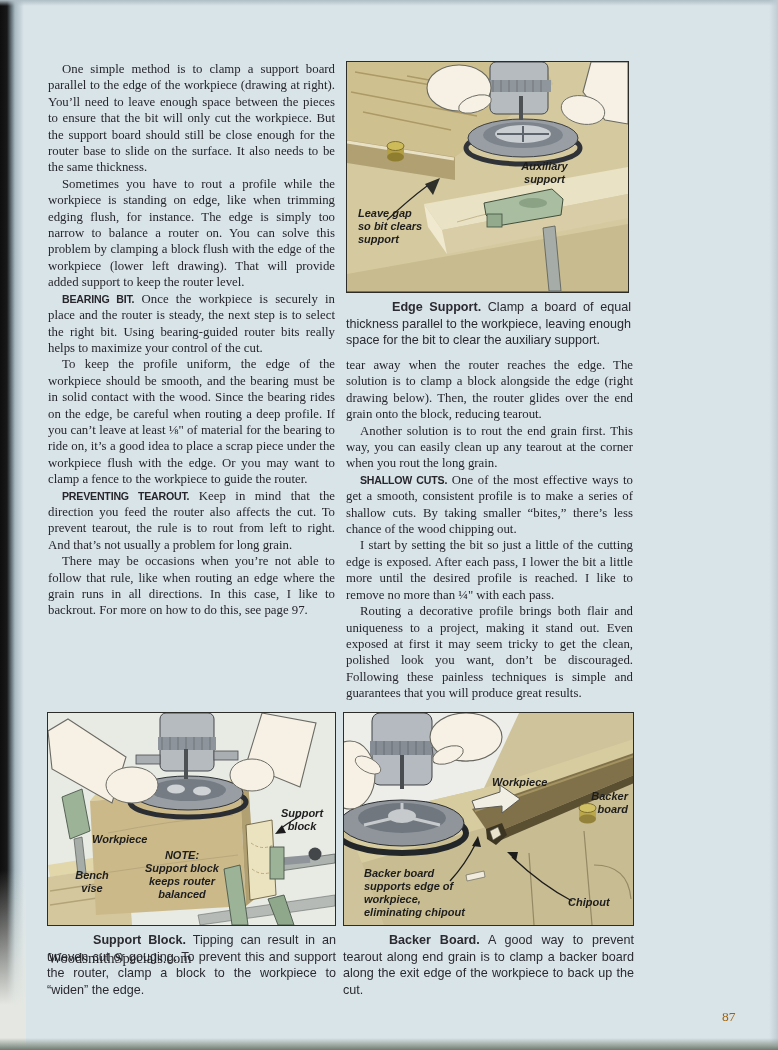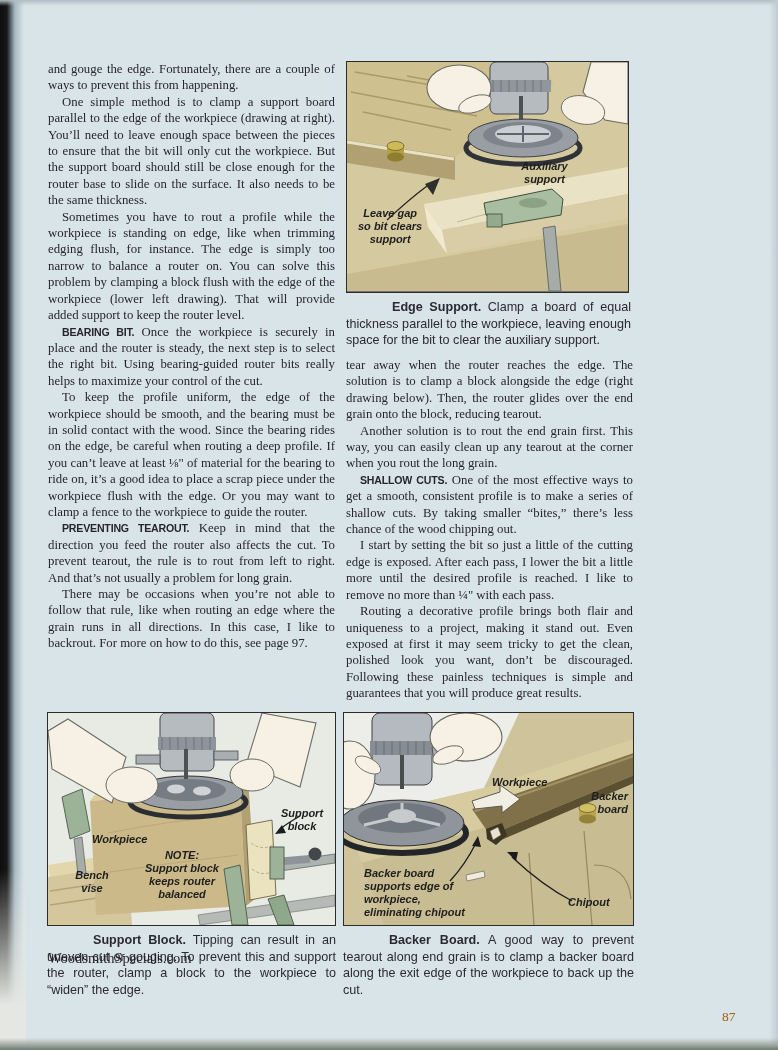--- a/index.html
+++ b/index.html
@@ -38,21 +38,20 @@
 
   .footer-left{position:absolute;left:48px;top:950px;font-size:14.5px;color:#1f1f24;}
   .page-num{position:absolute;left:722px;top:1009px;font-size:13.5px;color:#a16207;}
 </style>
 </head>
 <body>
 
 <div class="page">
 
   <div class="col col-left">
-    <p class="bp"><span>and gouge the edge. Fortunately, there are a couple of ways to prevent this from happening.</span></p>
     <p class="bp ind"><span>One simple method is to clamp a support board parallel to the edge of the workpiece (drawing at right). You’ll need to leave enough space between the pieces to ensure that the bit will only cut the workpiece. But the support board should still be close enough for the router base to slide on the surface. It also needs to be the same thickness.</span></p>
     <p class="bp ind"><span>Sometimes you have to rout a profile while the workpiece is standing on edge, like when trimming edging flush, for instance. The edge is simply too narrow to balance a router on. You can solve this problem by clamping a block flush with the edge of the workpiece (lower left drawing). That will provide added support to keep the router level.</span></p>
     <p class="bp ind"><b class="lead">BEARING BIT.</b> <span>Once the workpiece is securely in place and the router is steady, the next step is to select the right bit. Using bearing-guided router bits really helps to maximize your control of the cut.</span></p>
     <p class="bp ind"><span>To keep the profile uniform, the edge of the workpiece should be smooth, and the bearing must be in solid contact with the wood. Since the bearing rides on the edge, be careful when routing a deep profile. If you can’t leave at least ⅛" of material for the bearing to ride on, it’s a good idea to place a scrap piece under the workpiece flush with the edge. Or you may want to clamp a fence to the workpiece to guide the router.</span></p>
     <p class="bp ind"><b class="lead">PREVENTING TEAROUT.</b> <span>Keep in mind that the direction you feed the router also affects the cut. To prevent tearout, the rule is to rout from left to right. And that’s not usually a problem for long grain.</span></p>
     <p class="bp ind"><span>There may be occasions when you’re not able to follow that rule, like when routing an edge where the grain runs in all directions. In this case, I like to backrout. For more on how to do this, see page 97.</span></p>
   </div>
 
   <div class="fig" style="left:346px;top:61px;width:285px;">
     <div class="fig-frame" style="width:283px;height:232px;">
@@ -104,21 +103,21 @@
 
         <g>
           <ellipse cx="112" cy="26" rx="32" ry="23" fill="#f6f1e4" stroke="#6a6a64" stroke-width="1.1"></ellipse>
           <ellipse cx="128" cy="42" rx="17" ry="8" fill="#f6f1e4" stroke="#6a6a64" stroke-width="0.9" transform="rotate(-18 128 42)"></ellipse>
           <polygon points="244,0 281,0 281,62 258,58 236,30" fill="#f6f1e4" stroke="#6a6a64" stroke-width="1.1"></polygon>
           <ellipse cx="236" cy="48" rx="22" ry="14" fill="#f6f1e4" stroke="#6a6a64" stroke-width="0.9" transform="rotate(12 236 48)"></ellipse>
         </g>
       </svg>
       <div class="fig-label fl-center" style="left:150px;top:98px;width:95px;">Auxiliary
 support</div>
-      <div class="fig-label" style="left:11px;top:145px;text-align:center;">Leave gap
+      <div class="fig-label" style="left:11px;top:145px;">Leave gap
 so bit clears
 support</div>
     </div>
     <p class="cap"><b>Edge Support.</b> <span>Clamp a board of equal thickness parallel to the workpiece, leaving enough space for the bit to clear the auxiliary support.</span></p>
   </div>
 
   <div class="col col-right">
     <p class="bp"><span>tear away when the router reaches the edge. The solution is to clamp a block alongside the edge (right drawing below). Then, the router glides over the end grain onto the block, reducing tearout.</span></p>
     <p class="bp ind"><span>Another solution is to rout the end grain first. This way, you can easily clean up any tearout at the corner when you rout the long grain.</span></p>
     <p class="bp ind"><b class="lead">SHALLOW CUTS.</b> <span>One of the most effective ways to get a smooth, consistent profile is to make a series of shallow cuts. By taking smaller “bites,” there’s less chance of the wood chipping out.</span></p>

